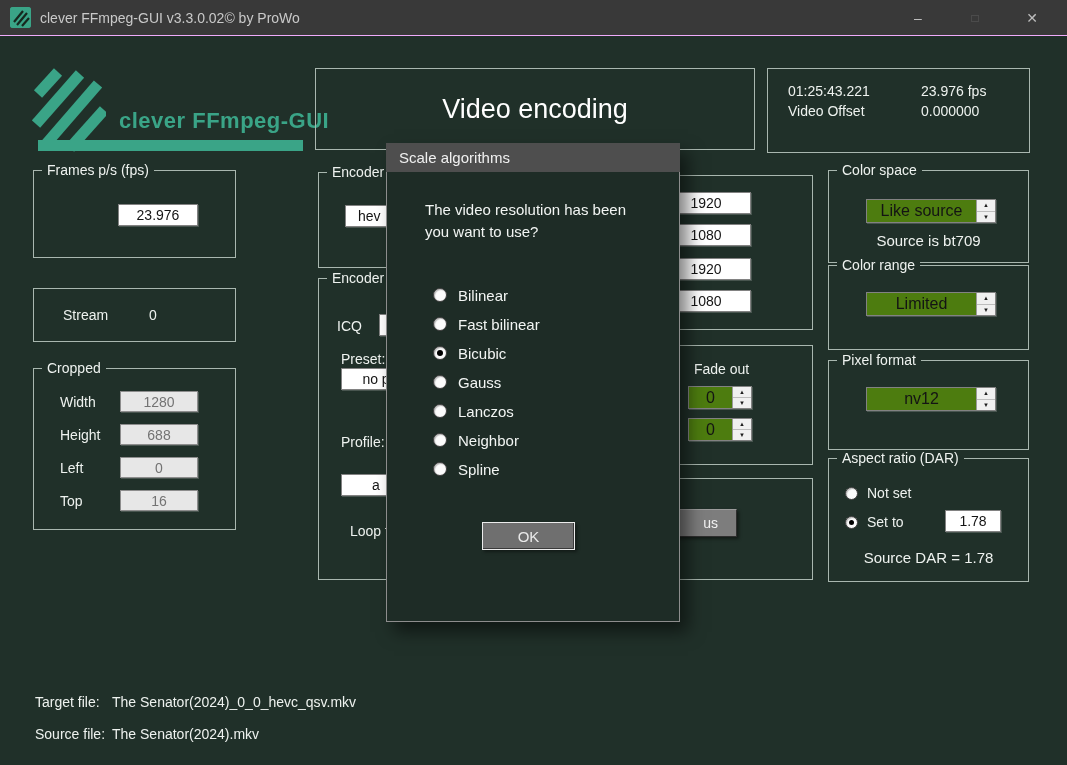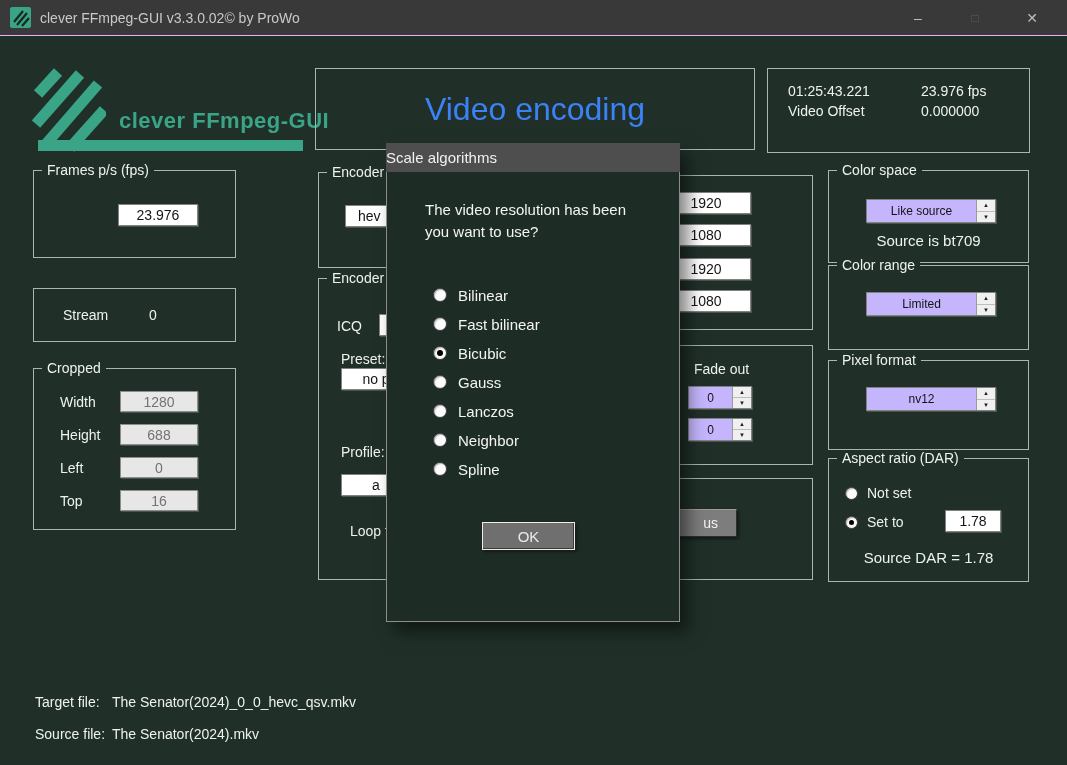--- a/index.html
+++ b/index.html
@@ -18,43 +18,43 @@
   .win-btn.max{color:#5e5e5e;font-size:12px}
   
   .abs{position:absolute;box-sizing:border-box}
   .groupbox{position:absolute;border:1px solid #a9b7af;box-sizing:border-box}
   .gb-label{position:absolute;top:-9px;left:8px;background:#203029;padding:0 5px;color:#eef2ef;font-size:14px;line-height:17px;white-space:nowrap}
   .lbl{position:absolute;font-size:14px;color:#eef2ef;white-space:nowrap}
   .tb{position:absolute;background:#ffffff;color:#141414;border:1px solid #828282;font-size:14px;display:flex;align-items:center;justify-content:center;box-sizing:border-box;box-shadow:1px 1px 0 rgba(255,255,255,.18)}
   .tb.left{justify-content:flex-start;padding-left:12px}
   .tb.disabled{background:#e7e7e7;color:#737373;border-color:#8d8d8d}
   .spin{position:absolute;display:flex;border:1px solid #828282;background:#fff;box-sizing:border-box;box-shadow:1px 1px 0 rgba(255,255,255,.18)}
-  .spin .val{flex:1;display:flex;align-items:center;justify-content:center;font-size:12px;color:#141414;background:#c4b5fd}
+  .spin .val{flex:1;display:flex;align-items:center;justify-content:center;font-size:16px;color:#141414;background:#4d7c0f}
   .spin .btns{width:18px;display:flex;flex-direction:column;border-left:1px solid #9a9a9a;background:#f0f0f0}
   .spin .btns > div{flex:1;display:flex;align-items:center;justify-content:center;font-size:6px;color:#1c1c1c;line-height:1}
   .spin .btns > div:first-child{border-bottom:1px solid #bdbdbd}
   .radio{width:13px;height:13px;border-radius:50%;background:#fcfcfc;border:1px solid #3e3e3e;box-sizing:border-box;position:relative;box-shadow:inset 1px 1px 1px rgba(0,0,0,.25);flex:0 0 auto}
   .radio.checked::after{content:"";position:absolute;left:3px;top:3px;width:5px;height:5px;border-radius:50%;background:#000}
   .radio-row{position:absolute;display:flex;align-items:center;gap:9px;font-size:14px;color:#eef2ef}
   
   .logo-bar{position:absolute;left:38px;top:140px;width:265px;height:11px;background:#3aa487}
   .logo-text{position:absolute;left:119px;top:108px;font-size:22px;font-weight:bold;color:#3aa487;letter-spacing:.5px}
   
   .header-box{position:absolute;left:315px;top:68px;width:440px;height:82px;border:1px solid #a9b7af;display:flex;align-items:center;justify-content:center;box-sizing:border-box}
-  .header-box span{font-size:32px;color:#3b82f6}
+  .header-box span{font-size:27px;color:#ffffff}
   .info-box{position:absolute;left:767px;top:68px;width:263px;height:85px;border:1px solid #a9b7af;box-sizing:border-box;padding:12px 0 0 20px;font-size:14px}
   .info-row{display:flex;height:20px;line-height:20px}
   .info-row .c1{width:133px}
   
   .gray-btn{position:absolute;background:#7d7d7d;color:#f2f2f2;font-size:14px;border:1px solid #9c9c9c;border-right-color:#2e2e2e;border-bottom-color:#2e2e2e;box-shadow:2px 2px 3px rgba(0,0,0,.45);display:flex;align-items:center;justify-content:flex-end;padding-right:18px;box-sizing:border-box}
   
   .file-lbl{position:absolute;font-size:14px;color:#eef2ef}
   
   .modal{position:absolute;left:386px;top:143px;width:294px;height:479px;background:#1e2c26;border:1px solid #8d8d8d;box-shadow:8px 10px 16px rgba(0,0,0,.5);z-index:10;box-sizing:border-box}
-  .modal-titlebar{height:29px;background:#4e4e4e;color:#f0f0f0;font-size:15px;display:flex;align-items:center;margin:-1px -1px 0 -1px}
+  .modal-titlebar{height:29px;background:#4e4e4e;color:#f0f0f0;font-size:15px;display:flex;align-items:center;padding-left:13px;margin:-1px -1px 0 -1px}
   .modal-msg{position:absolute;left:38px;top:55px;font-size:15px;line-height:22px;color:#f2f5f3}
   .opt-row{position:absolute;left:46px;display:flex;align-items:center;gap:11px;font-size:15px;color:#f2f5f3;height:20px}
   .opt-row .radio{width:14px;height:14px}
   .opt-row .radio.checked::after{left:3px;top:3px;width:6px;height:6px}
   .ok-btn{position:absolute;left:95px;top:378px;width:93px;height:28px;background:#6f6f6f;color:#e9e9e9;font-size:15px;border:1px solid #ececec;box-shadow:inset -1px -1px 0 #3a3a3a, 2px 2px 3px rgba(0,0,0,.4);display:flex;align-items:center;justify-content:center;box-sizing:border-box}
 </style>
 </head>
 <body>
 
 <div class="titlebar">
@@ -129,21 +129,21 @@
 </div>
 <div class="tb left" style="left:345px;top:205px;width:100px;height:22px">hev</div>
 
 <div class="groupbox" style="left:318px;top:278px;width:322px;height:302px">
   <span class="gb-label">Encoder s</span>
 </div>
 <span class="lbl" style="left:337px;top:318px">ICQ</span>
 <div class="tb" style="left:379px;top:314px;width:60px;height:22px"></div>
 <span class="lbl" style="left:341px;top:351px">Preset:</span>
 <div class="tb" style="left:341px;top:368px;width:70px;height:22px">no p</div>
-<span class="lbl" style="left:341px;top:444px">Profile:</span>
+<span class="lbl" style="left:341px;top:434px">Profile:</span>
 <div class="tb" style="left:341px;top:474px;width:70px;height:22px">a</div>
 <span class="lbl" style="left:350px;top:523px">Loop fi</span>
 
 <div class="groupbox" style="left:560px;top:175px;width:253px;height:155px"></div>
 <div class="tb" style="left:661px;top:192px;width:90px;height:22px">1920</div>
 <div class="tb" style="left:661px;top:224px;width:90px;height:22px">1080</div>
 <div class="tb" style="left:661px;top:258px;width:90px;height:22px">1920</div>
 <div class="tb" style="left:661px;top:290px;width:90px;height:22px">1080</div>
 
 <div class="groupbox" style="left:560px;top:345px;width:253px;height:120px"></div>

